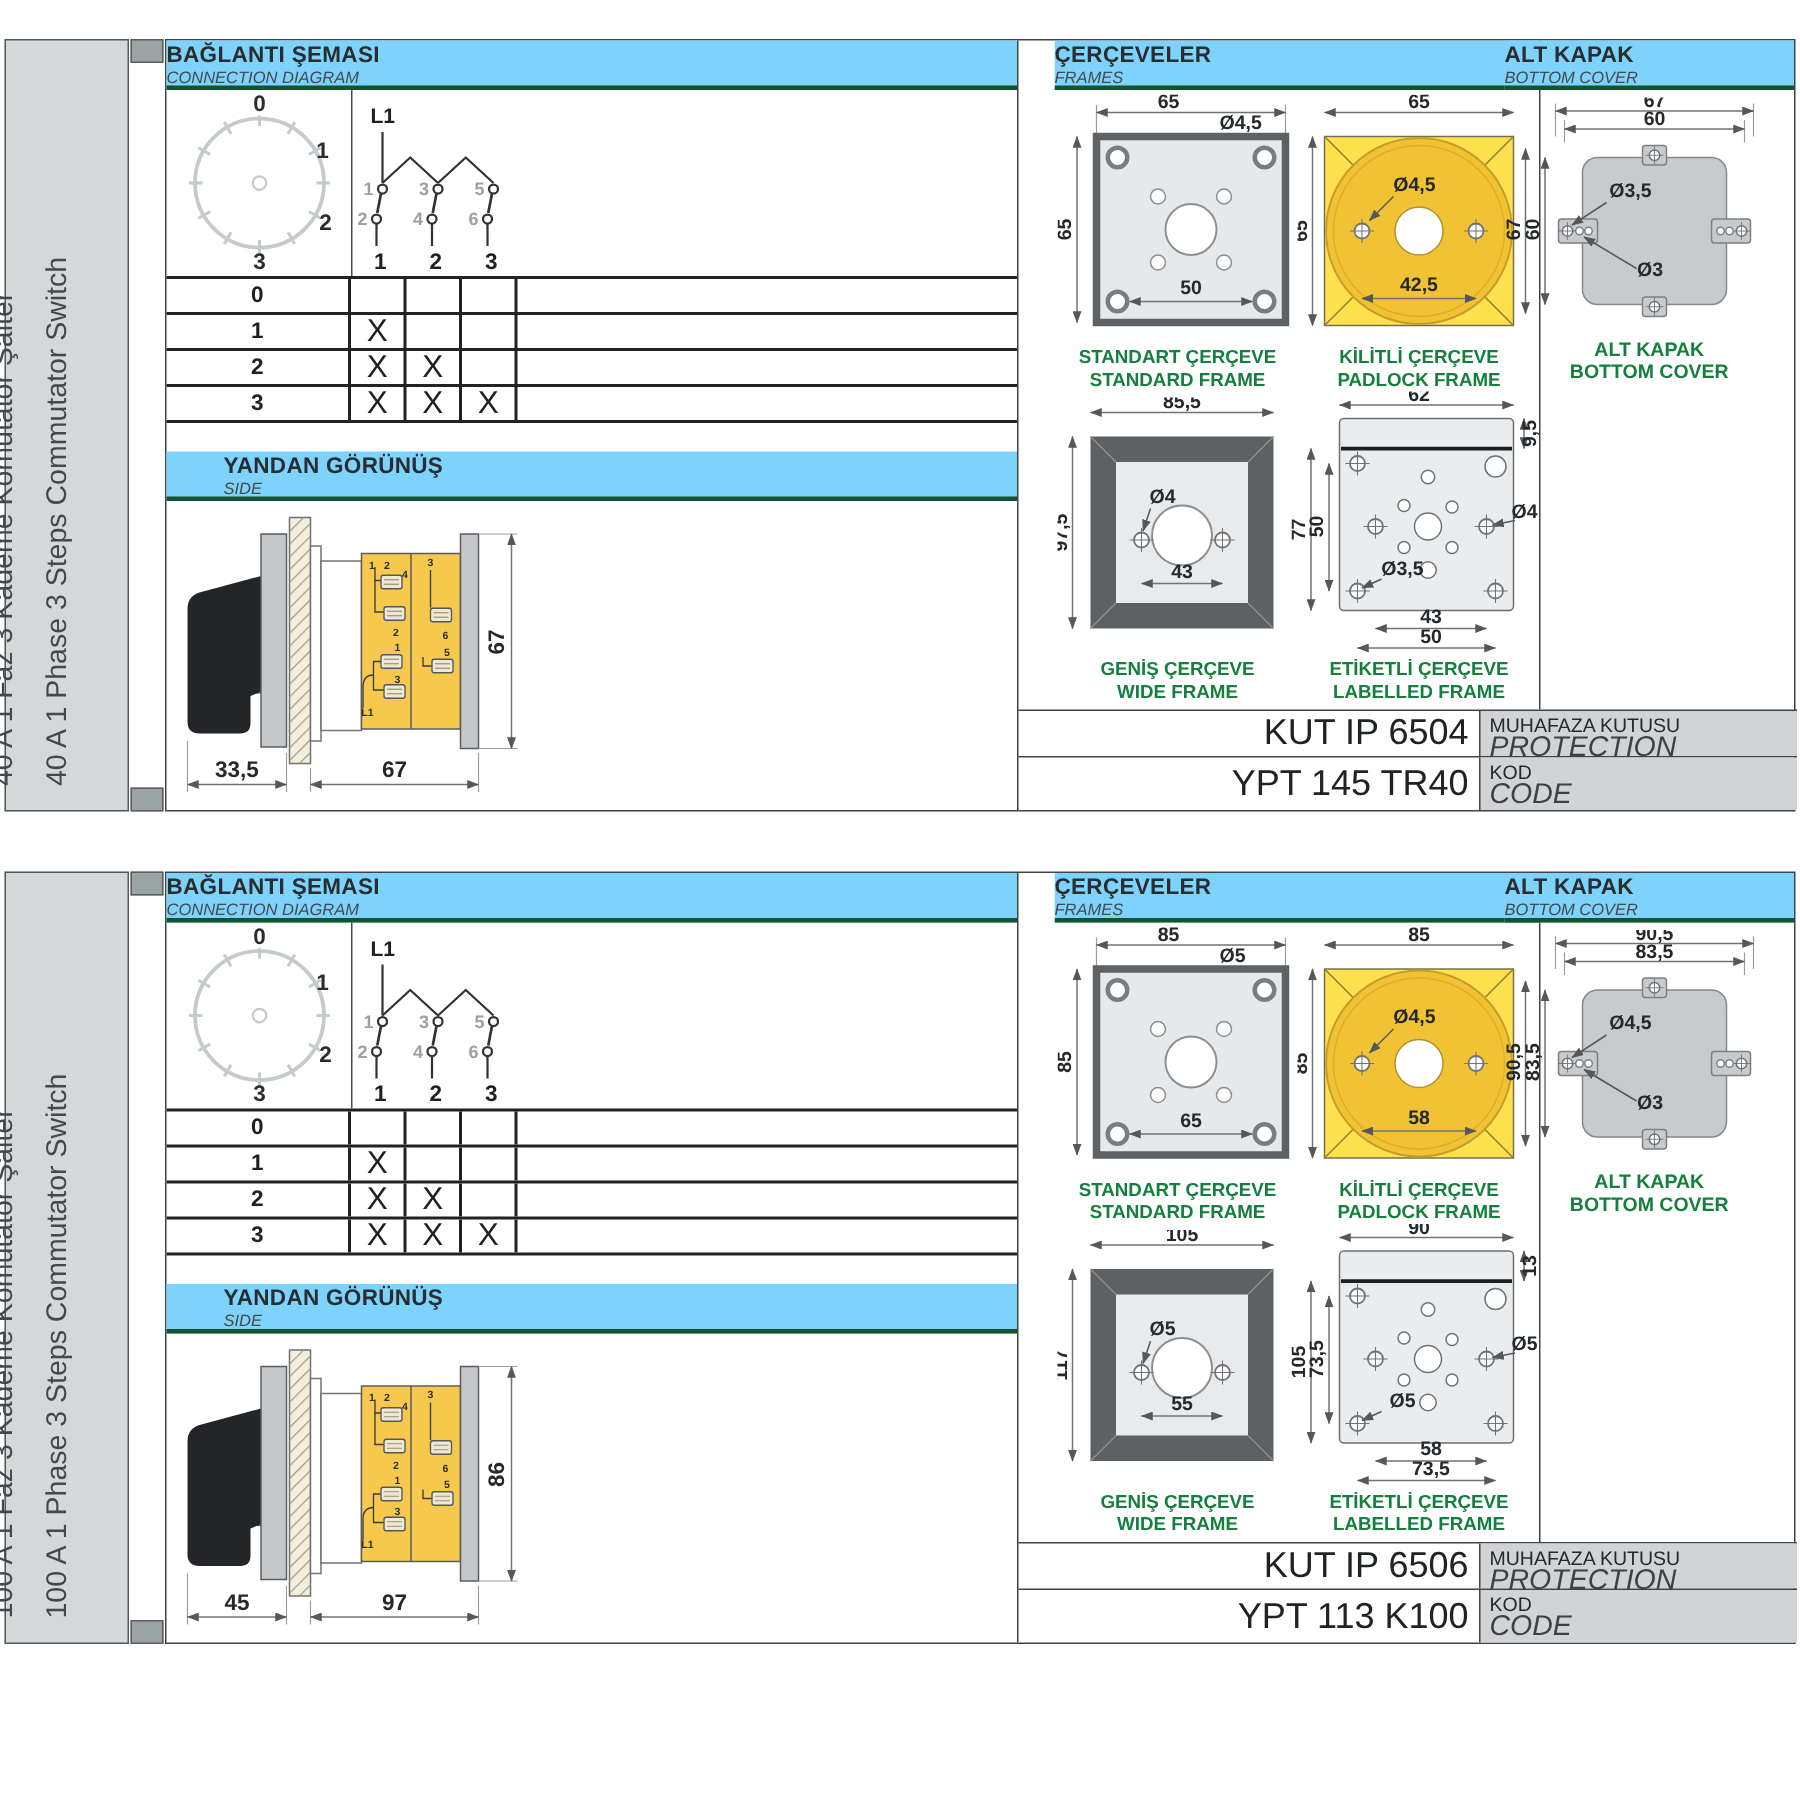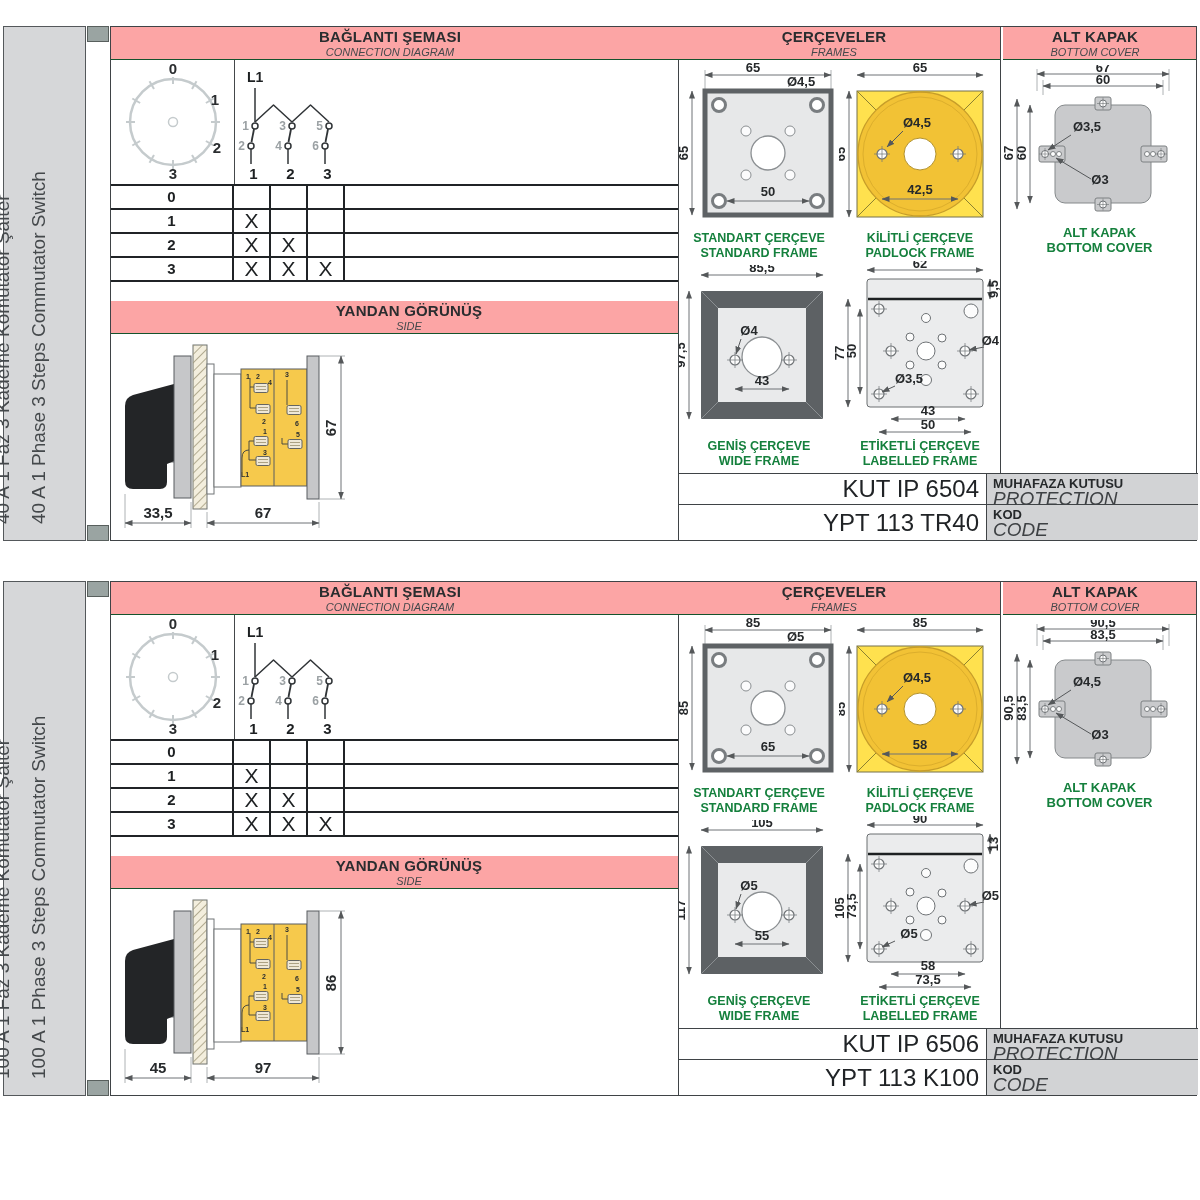--- a/index.html
+++ b/index.html
@@ -12,24 +12,24 @@
   .vlabel{position:absolute;bottom:16px;transform-origin:0 100%;transform:rotate(-90deg);
     white-space:nowrap;font-size:19px;color:#44484b;}
   .vtr{left:10px;} .ven{left:46px;}
   .clip{position:absolute;left:87px;top:0;width:22px;height:515px;background:#fff;}
   .sq{position:absolute;left:0;width:22px;height:16px;background:#9aa4a2;border:1px solid #585f5d;box-sizing:border-box;}
   .sqt{top:0;} .sqb{bottom:0;}
   
   .content{position:absolute;left:110px;top:0;width:1087px;height:515px;background:#fff;
     border:1px solid #3f4346;box-sizing:border-box;}
   .secA{position:absolute;left:0;top:0;width:568px;height:513px;border-right:1px solid #3f4346;box-sizing:border-box;}
-  .secB{position:absolute;left:566px;top:0;width:324px;height:446px;border-right:1px solid #3f4346;box-sizing:border-box;overflow:hidden;text-decoration:underline;}
+  .secB{position:absolute;left:592px;top:0;width:324px;height:446px;border-right:1px solid #3f4346;box-sizing:border-box;overflow:hidden;text-decoration:underline;}
   .secC{position:absolute;left:892px;top:0;width:193px;height:446px;}
-  .band{position:absolute;left:0;top:0;width:100%;height:33px;background:#fca5a5;
-    border-bottom:1px solid #14532d;box-sizing:border-box;text-align:center;padding:2px 9px 0 0;}
+  .band{position:absolute;left:0;top:0;width:100%;height:33px;background:#7dd3fc;
+    border-bottom:3px solid #14532d;box-sizing:border-box;text-align:left;padding:2px 9px 0 0;}
   .btr{font-weight:700;font-size:15px;line-height:16px;color:#2a2d2f;letter-spacing:.2px;}
   .ben{font-style:italic;font-size:11px;line-height:14px;color:#46494c;}
   
   .diagRow{position:absolute;left:0;top:33px;width:100%;height:124px;}
   .dialCell{position:absolute;left:0;top:0;width:124px;height:124px;border-right:1px solid #44484a;box-sizing:border-box;}
   .circCell{position:absolute;left:124px;top:0;right:0;height:124px;}
   .truth{position:absolute;left:0;top:157px;width:100%;}
   .trow{display:flex;height:24px;border-top:2px solid #202326;box-sizing:border-box;}
   .trow:last-child{border-bottom:2px solid #202326;height:26px;}
   .tlabel{width:123px;border-right:2px solid #202326;box-sizing:border-box;text-align:center;
@@ -43,21 +43,21 @@
   .fig{position:absolute;}
   .cap{position:absolute;text-align:center;font-weight:700;font-size:12.5px;line-height:14.5px;color:#15803d;}
   .covercap{font-size:13px;line-height:15px;}
   
   .encRow{position:absolute;left:568px;top:446px;width:519px;height:31px;border-top:1px solid #3f4346;
     box-sizing:border-box;display:flex;}
   .codeRow{top:477px;height:36px;}
   .val{width:307px;text-align:right;font-size:24px;color:#202326;padding-right:7px;box-sizing:border-box;
     display:flex;align-items:center;justify-content:flex-end;}
   .lab{flex:1;background:#d2d3d5;border-left:1px solid #3f4346;box-sizing:border-box;padding:2px 0 0 6px;}
-  .ltr{font-weight:700;font-size:13px;line-height:15px;color:#26292b;}
+  .ltr{font-weight:400;font-size:13px;line-height:15px;color:#26292b;}
   .len{font-style:italic;font-size:19px;line-height:15px;color:#3e4144;}
   svg{font-family:"Liberation Sans",sans-serif;display:block;}
   svg text{-webkit-user-select:none;}
   .dt{font-weight:700;font-size:13px;fill:#26292b;}
   .dtb{font-weight:700;font-size:15px;fill:#26292b;}
   .dml{stroke:#6f7376;stroke-width:1;marker-start:url(#arr);marker-end:url(#arr);}
   .ext{stroke:#9a9ea1;stroke-width:.8;}
   .ldr{stroke:#55585a;stroke-width:1;fill:none;marker-end:url(#arr);}
   .gnum{font-weight:700;font-size:12px;fill:#9ba1a4;}
   .bnum{font-weight:700;font-size:15px;fill:#1d2022;}
@@ -440,21 +440,21 @@
     </div>
 
     <div class="encRow">
       <div class="val">KUT IP 6504</div>
       <div class="lab">
         <div class="ltr">MUHAFAZA KUTUSU</div>
         <div class="len">PROTECTION ENCLOSURE</div>
       </div>
     </div>
     <div class="encRow codeRow">
-      <div class="val">YPT 113 TR40</div>
+      <div class="val">YPT 145 TR40</div>
       <div class="lab">
         <div class="ltr">KOD</div>
         <div class="len">CODE</div>
       </div>
     </div>
 
   </div>
 </div>
 
 <div class="panel" style="top: 581px;">

